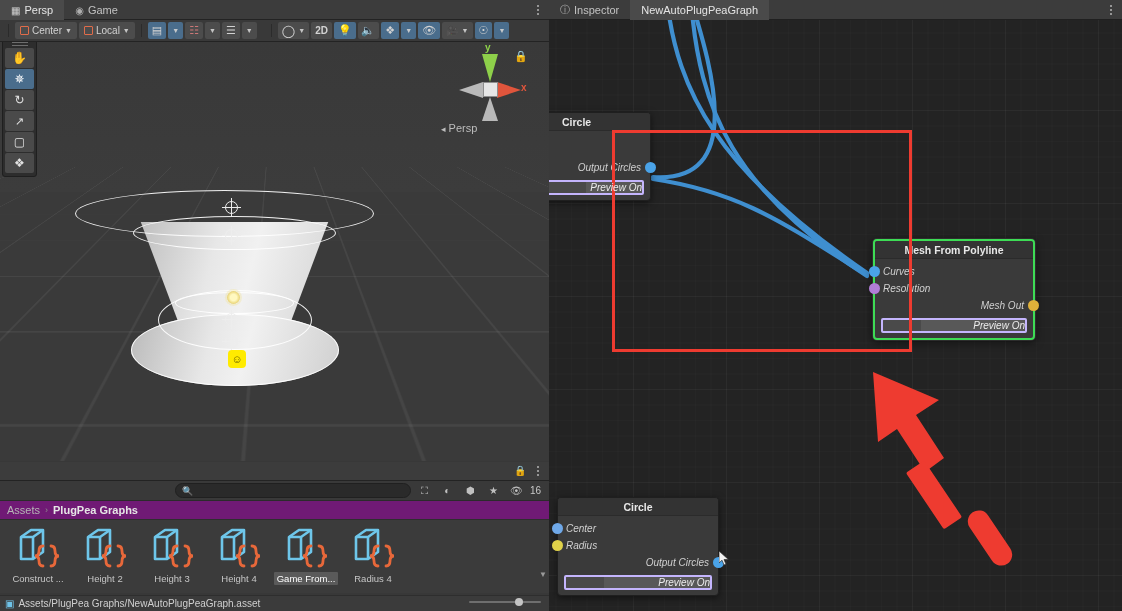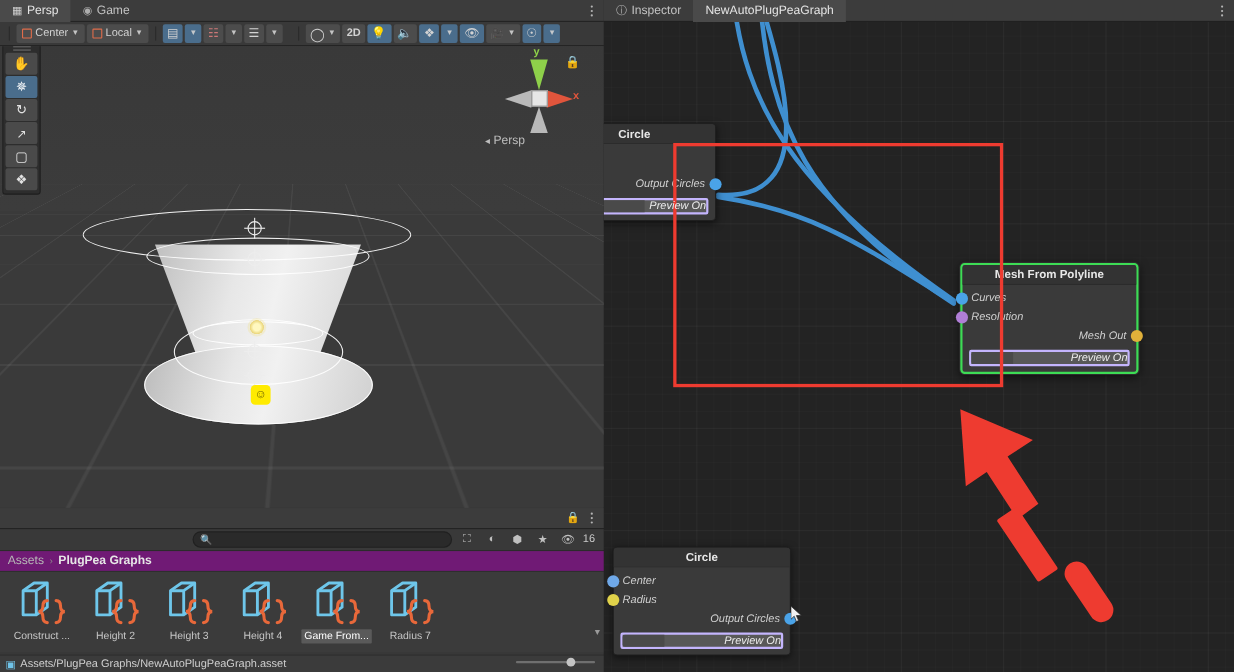--- a/index.html
+++ b/index.html
@@ -414,21 +414,21 @@
                   <path d="M8,11 L18,4 L30,4 L30,26 L20,33 L8,33 Z"></path>
                   <path d="M8,11 L20,11 L30,4"></path>
                   <path d="M20,11 L20,33"></path>
                 </g>
                 <g fill="none" stroke="#e8683a" stroke-width="2.8" stroke-linecap="round">
                   <path d="M30,20 q-4,0 -4,5 q0,5 -4,5 q4,0 4,5 q0,5 4,5"></path>
                   <path d="M38,20 q4,0 4,5 q0,5 4,5 q-4,0 -4,5 q0,5 -4,5"></path>
                 </g>
               </svg>
             </div>
-            <div class="alabel">Radius 7</div>
+            <div class="alabel">Radius 4</div>
           </div>
           <span class="scrollarrow">▼</span>
       </div>
 
       <div class="statusbar">
         <span style="font-size:10px;color:#6fc3e8;">▣</span>
         <span class="pth">Assets/PlugPea Graphs/NewAutoPlugPeaGraph.asset</span>
         <span class="slider">
           <span class="trk"></span>
             <span class="knb"></span>

